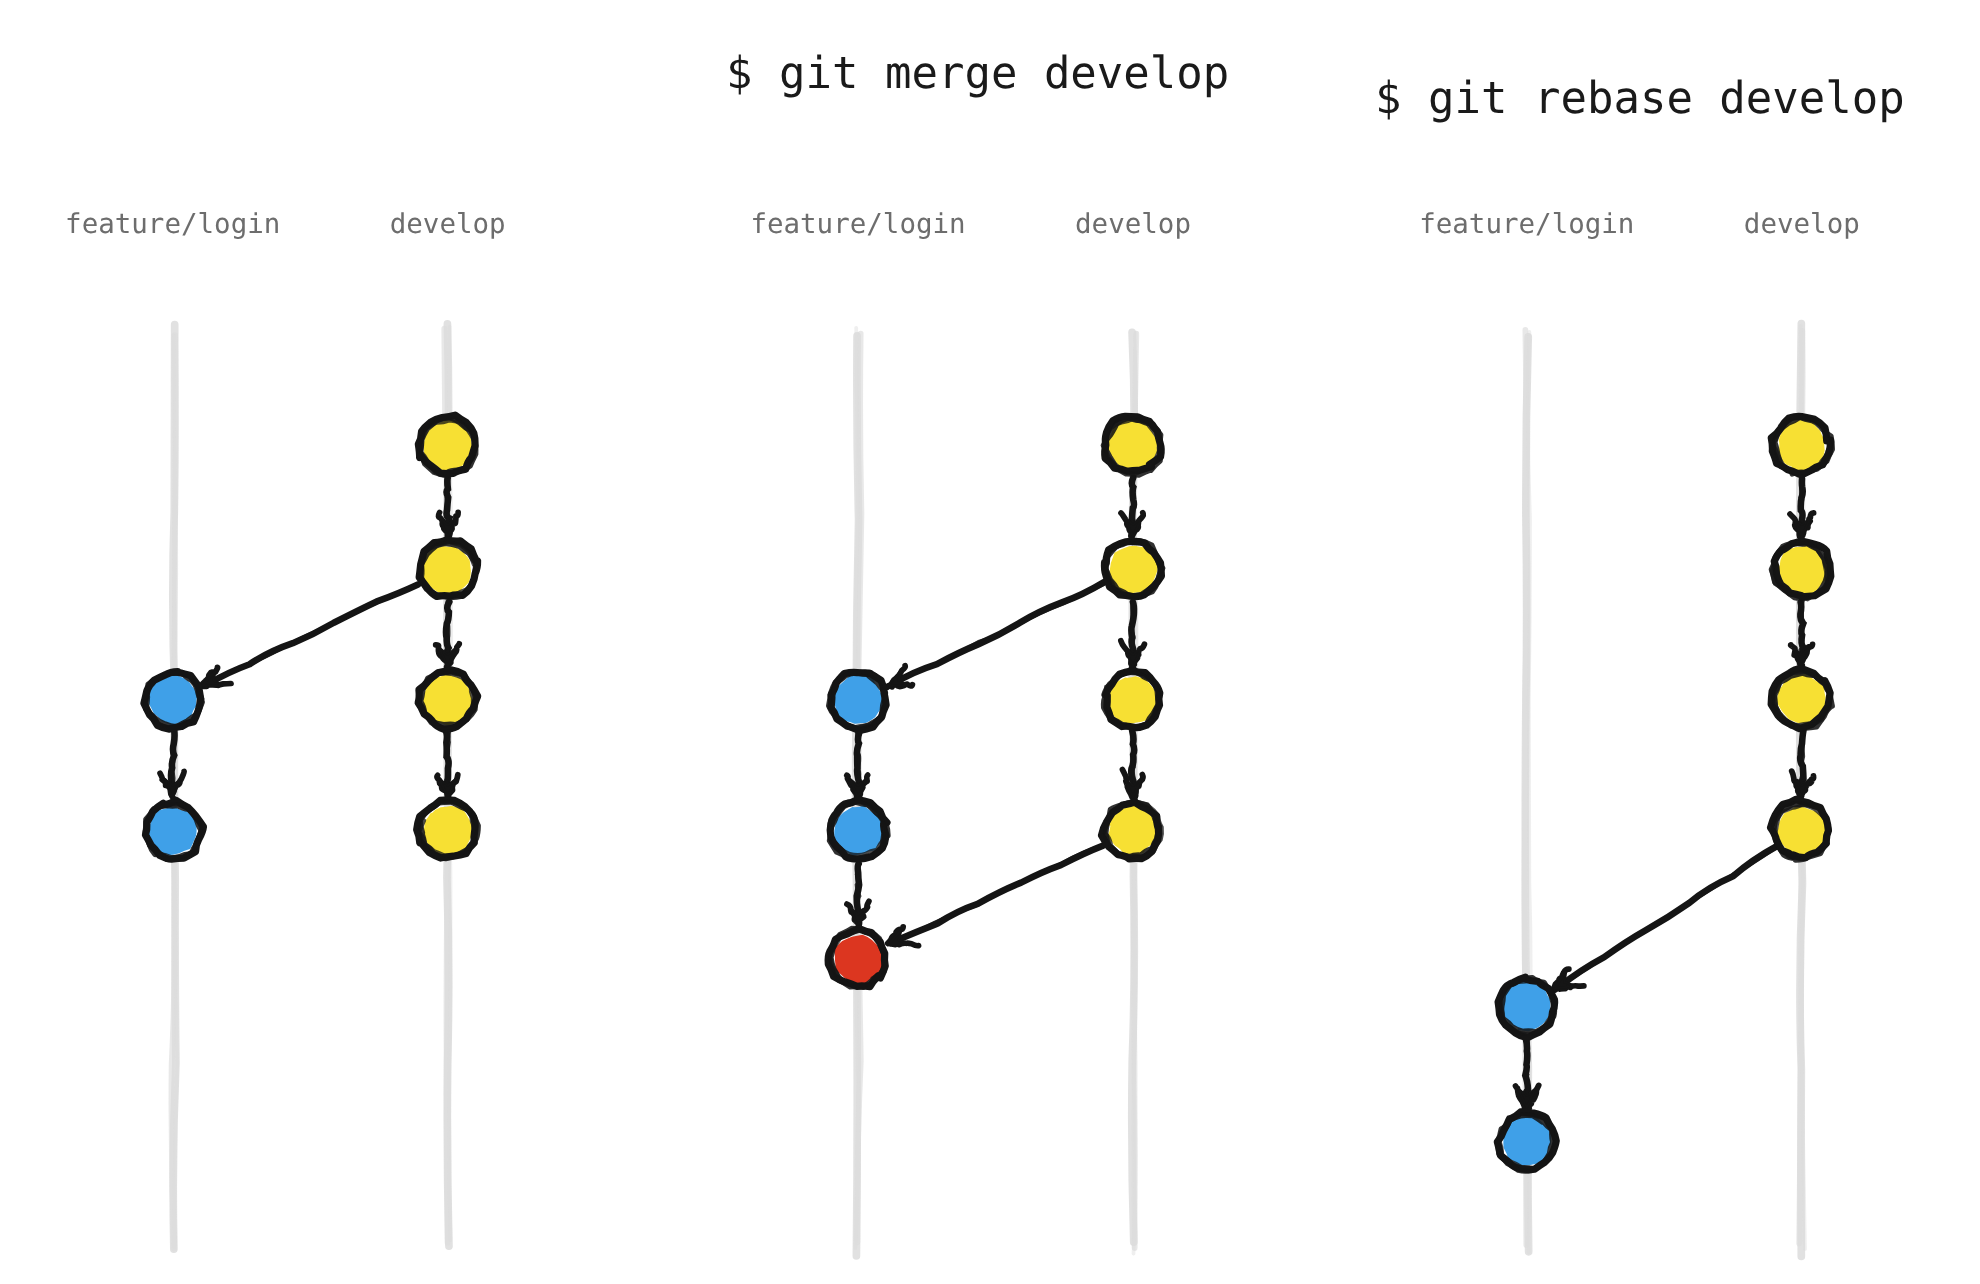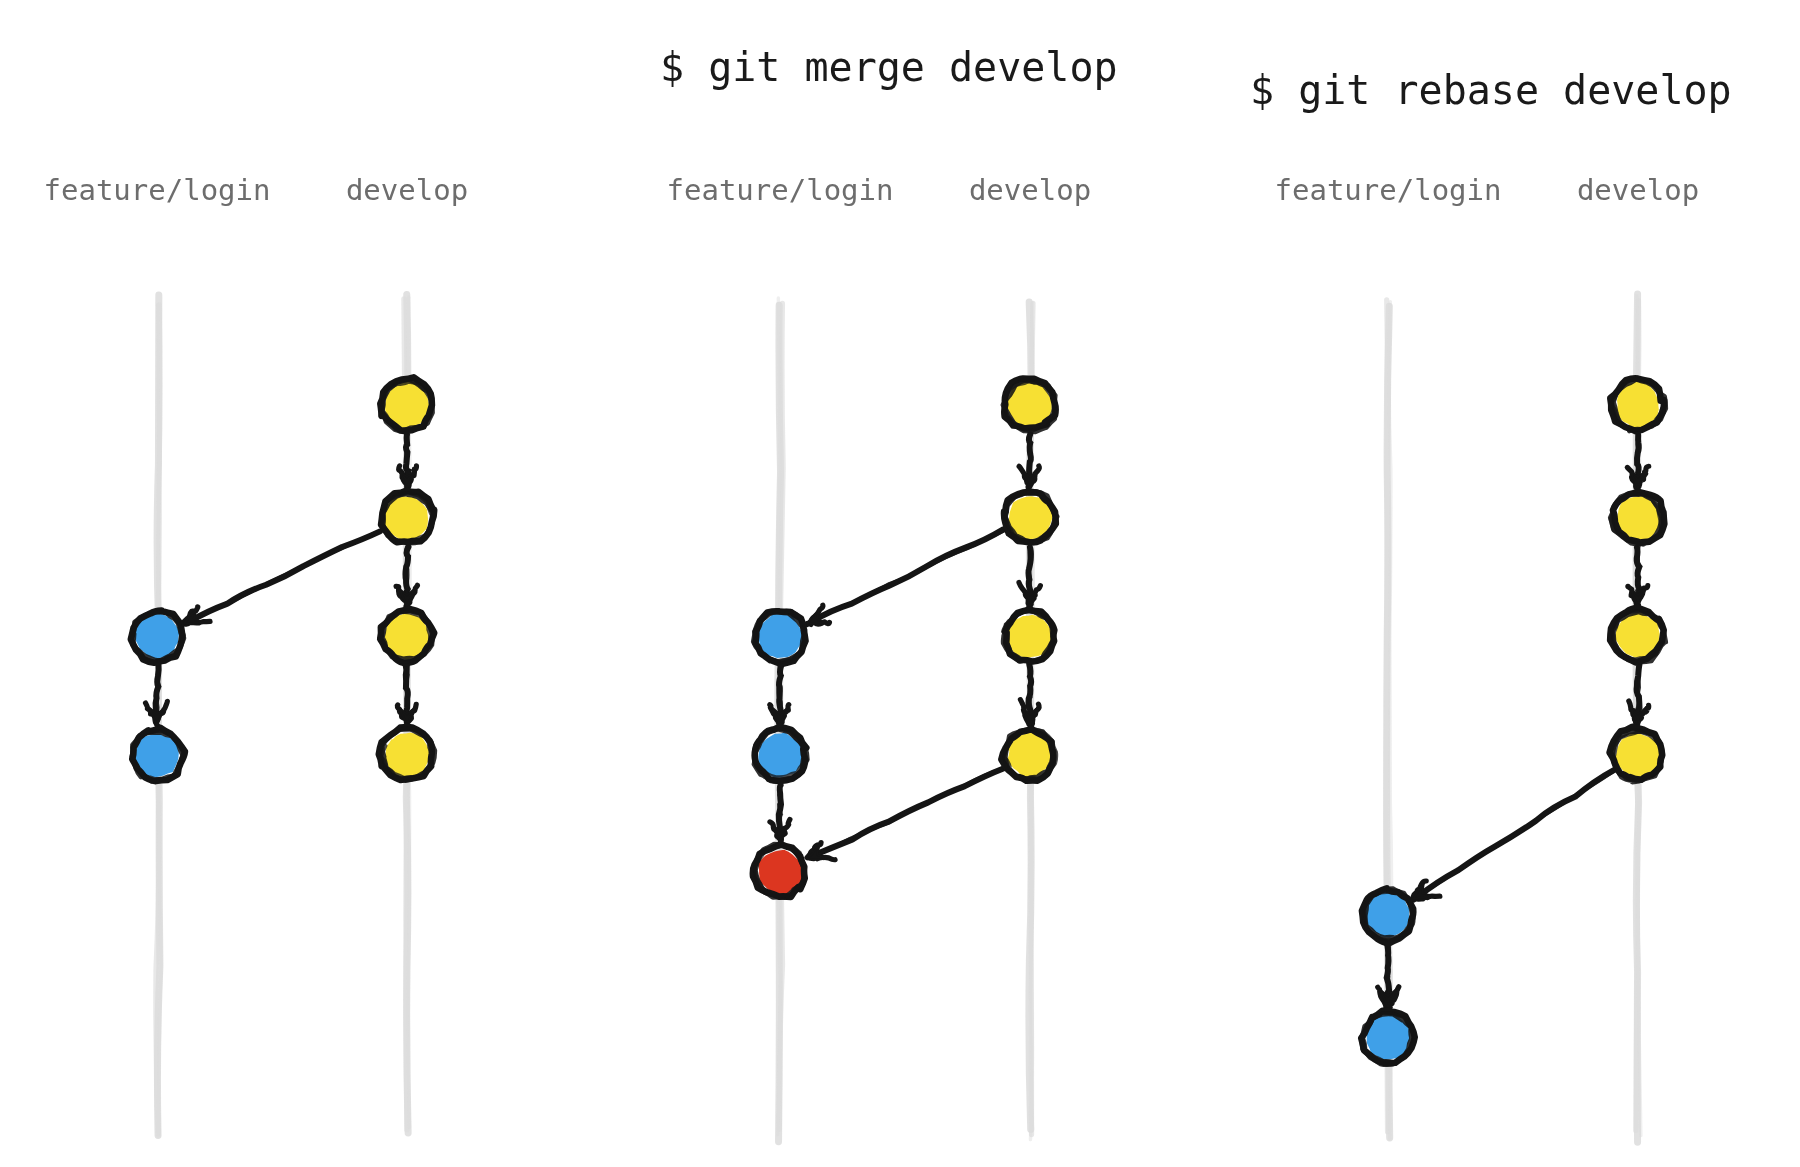--- a/index.html
+++ b/index.html
@@ -15,24 +15,25 @@
     position:absolute;
     font-family:"DejaVu Sans Mono","Liberation Mono",monospace;
     font-size:40px;
     color:#1a1a1a;
     white-space:pre;
     letter-spacing:0px;
   }
   .lane-label{
     position:absolute;
     font-family:"DejaVu Sans Mono","Liberation Mono",monospace;
-    font-size:29px;
+    font-size:25px;
     color:#6d6d6d;
     white-space:pre;
     transform:translateX(-50%);
+    margin-top:16px;
   }
   svg.graph{position:absolute;left:0;top:0;width:1800px;height:1167px;}
 </style>
 </head>
 <body>
 
 <div id="stage">
   <svg class="graph" id="graph-layer" viewBox="0 0 1800 1167" xmlns="http://www.w3.org/2000/svg">
       <g>
         <g>

